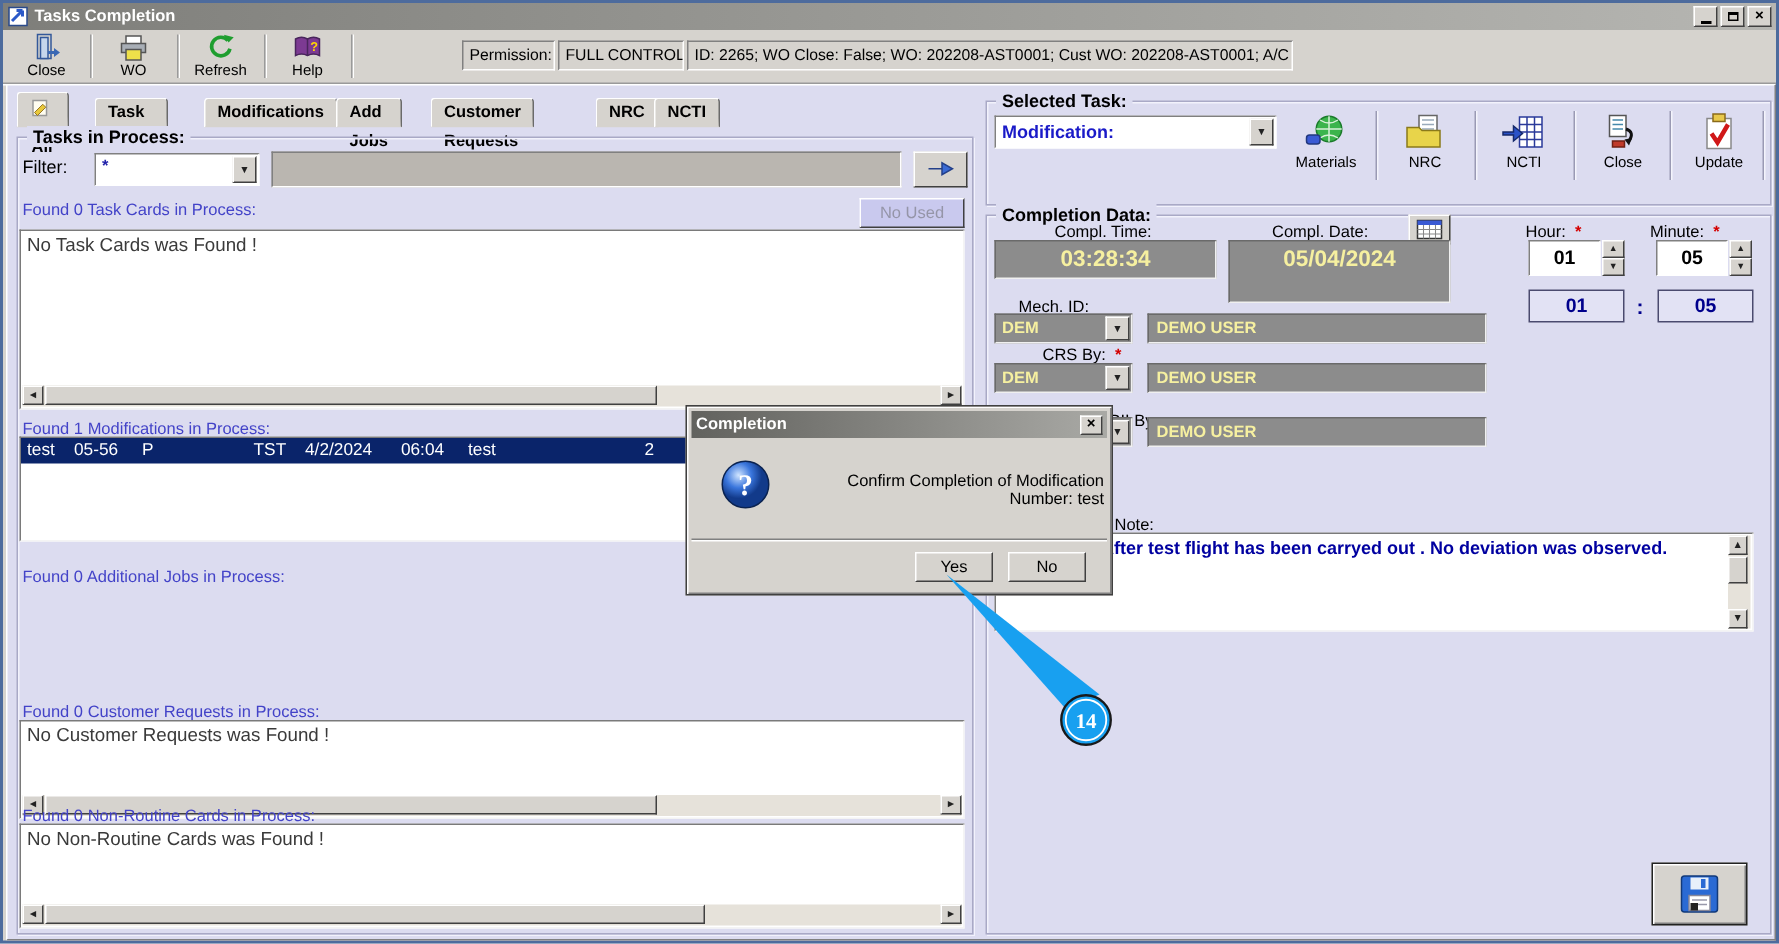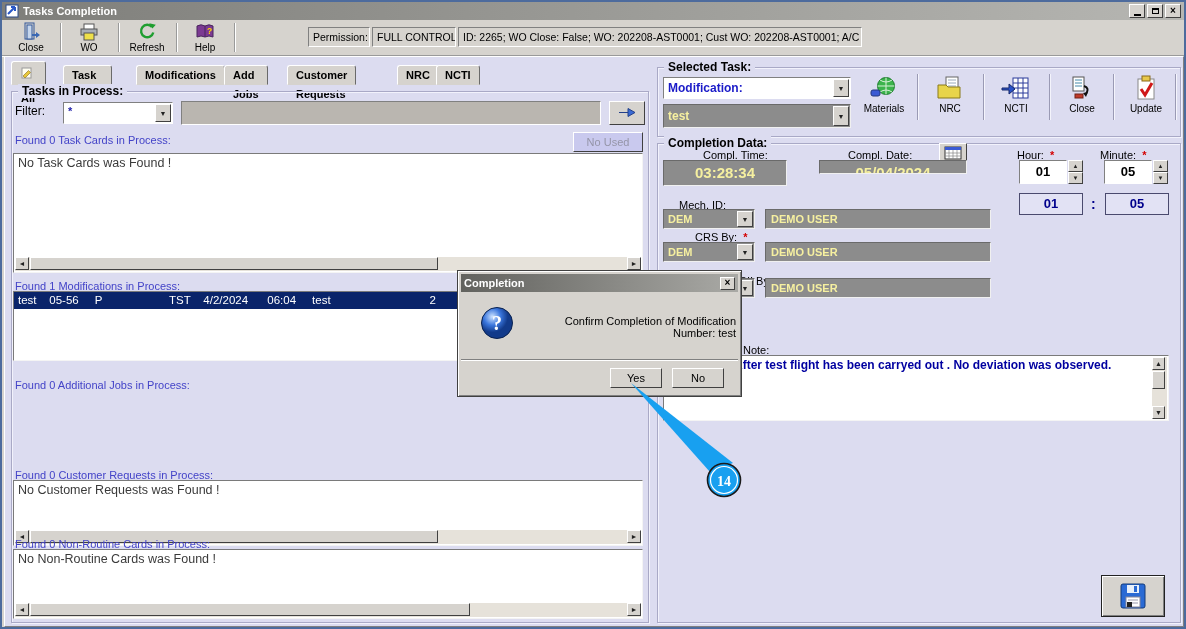--- a/index.html
+++ b/index.html
@@ -221,24 +221,20 @@
       </div>
     </div>
 
     <div class="groupbox" style="left:652px;top:10px;width:524px;height:70px;">
       <div class="legend">Selected Task:</div>
     </div>
     <div class="combo" style="left:658px;top:20px;width:188px;height:22px;">
       <span style="position:absolute;left:4px;top:3px;color:#1a1ac8;font-weight:bold;font-size:12px;">Modification:</span>
       <span class="ddbtn">▼</span>
     </div>
-    <div class="grayfield" style="left:658px;top:47px;width:188px;height:24px;">
-      <span style="position:absolute;left:4px;top:4px;font-size:12px;">test</span>
-      <span class="ddbtn">▼</span>
-    </div>
 
     <div class="taskbtn" style="left:852px;top:16px;">
       <span class="ic"><svg width="30" height="28" viewBox="0 0 30 28">
             <circle cx="17" cy="11" r="8.5" fill="#3cb44c" stroke="#1a7a2a"></circle>
             <path d="M8.5 11 h17 M17 2.5 v17 M11 5 q6 4 12 0 M11 17 q6 -4 12 0" stroke="#d8f0d8" fill="none"></path>
             <rect x="2" y="15" width="9" height="6" rx="2" fill="#3a5ad4" stroke="#22387e"></rect>
           </svg></span>
       <span>Materials</span>
     </div>
     <div class="vsep" style="left:912px;top:17px;"></div>
@@ -287,22 +283,22 @@
 
     <div class="lbl" style="left:698px;top:92px;">Compl. Time:</div>
     <div class="lbl" style="left:843px;top:92px;">Compl. Date:</div>
     <div class="btn" style="left:934px;top:86px;width:28px;height:20px;">
       <span style="display:inline-block;margin-top:2px;"><svg width="18" height="14" viewBox="0 0 18 14">
             <rect x="1" y="1" width="16" height="12" fill="#fff" stroke="#333"></rect>
             <rect x="1" y="1" width="16" height="3" fill="#3a5ad4"></rect>
             <path d="M1 7 h16 M1 10 h16 M5 4 v9 M9 4 v9 M13 4 v9" stroke="#888" stroke-width="0.7"></path>
           </svg></span>
     </div>
-    <div class="grayfield" style="left:658px;top:103px;width:124px;height:26px;font-size:15px;text-align:center;line-height:24px;">03:28:34</div>
-    <div class="grayfield" style="left:814px;top:103px;width:148px;height:14px;font-size:15px;text-align:center;line-height:24px;">05/04/2024</div>
+    <div class="grayfield" style="left:658px;top:103px;width:148px;height:26px;font-size:15px;text-align:center;line-height:24px;">03:28:34</div>
+    <div class="grayfield" style="left:814px;top:103px;width:148px;height:42px;font-size:15px;text-align:center;line-height:24px;">05/04/2024</div>
 
     <div class="lbl" style="left:1012px;top:92px;"><span>Hour:</span>&nbsp;&nbsp;<span class="req">*</span></div>
     <div class="lbl" style="left:1095px;top:92px;"><span>Minute:</span>&nbsp;&nbsp;<span class="req">*</span></div>
 
     <div class="combo" style="left:1014px;top:103px;width:48px;height:24px;text-align:center;font-weight:bold;font-size:13px;line-height:22px;"><span>01</span></div>
     <div class="spin" style="left:1063px;top:103px;">
         <div>▲</div>
         <div>▼</div>
       </div>
     <div class="combo" style="left:1099px;top:103px;width:48px;height:24px;text-align:center;font-weight:bold;font-size:13px;line-height:22px;"><span>05</span></div>

